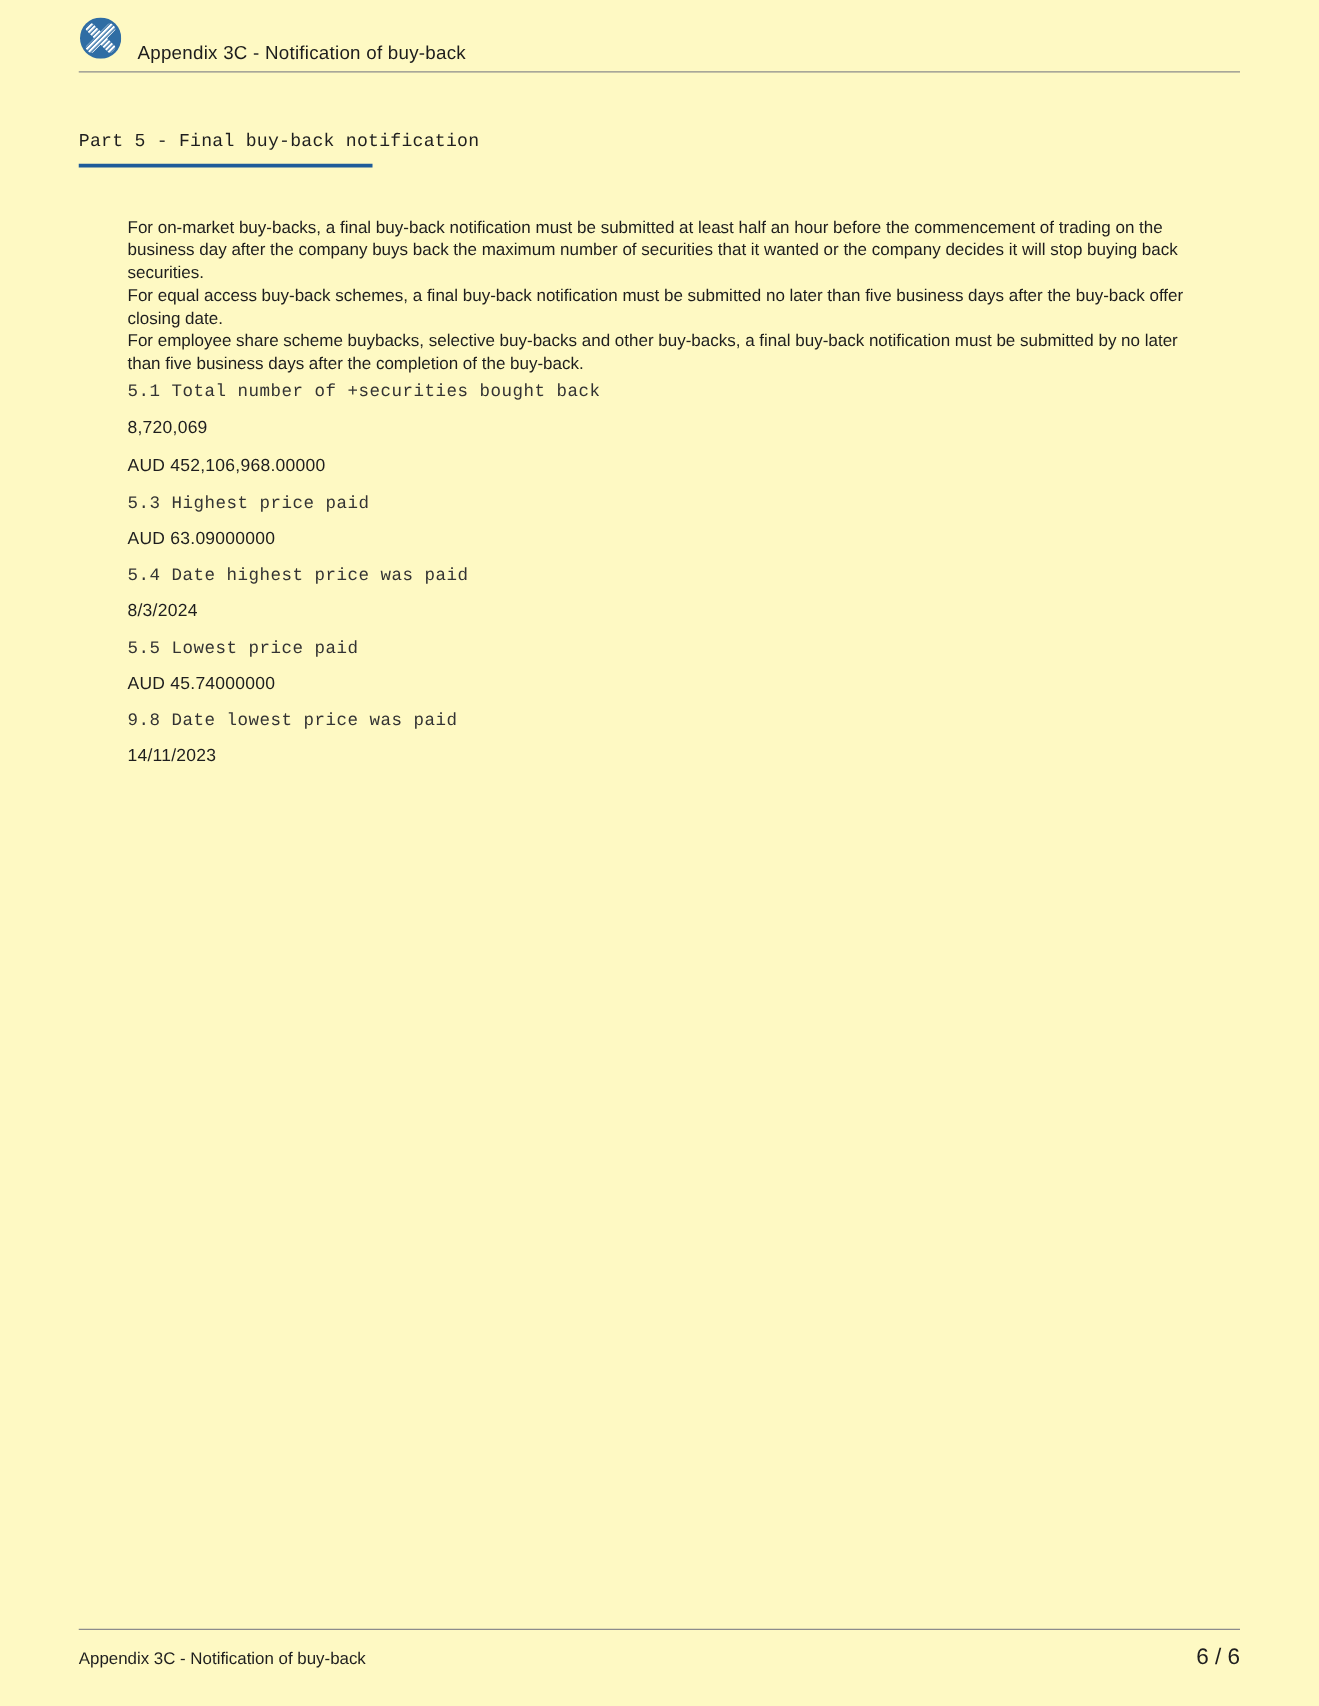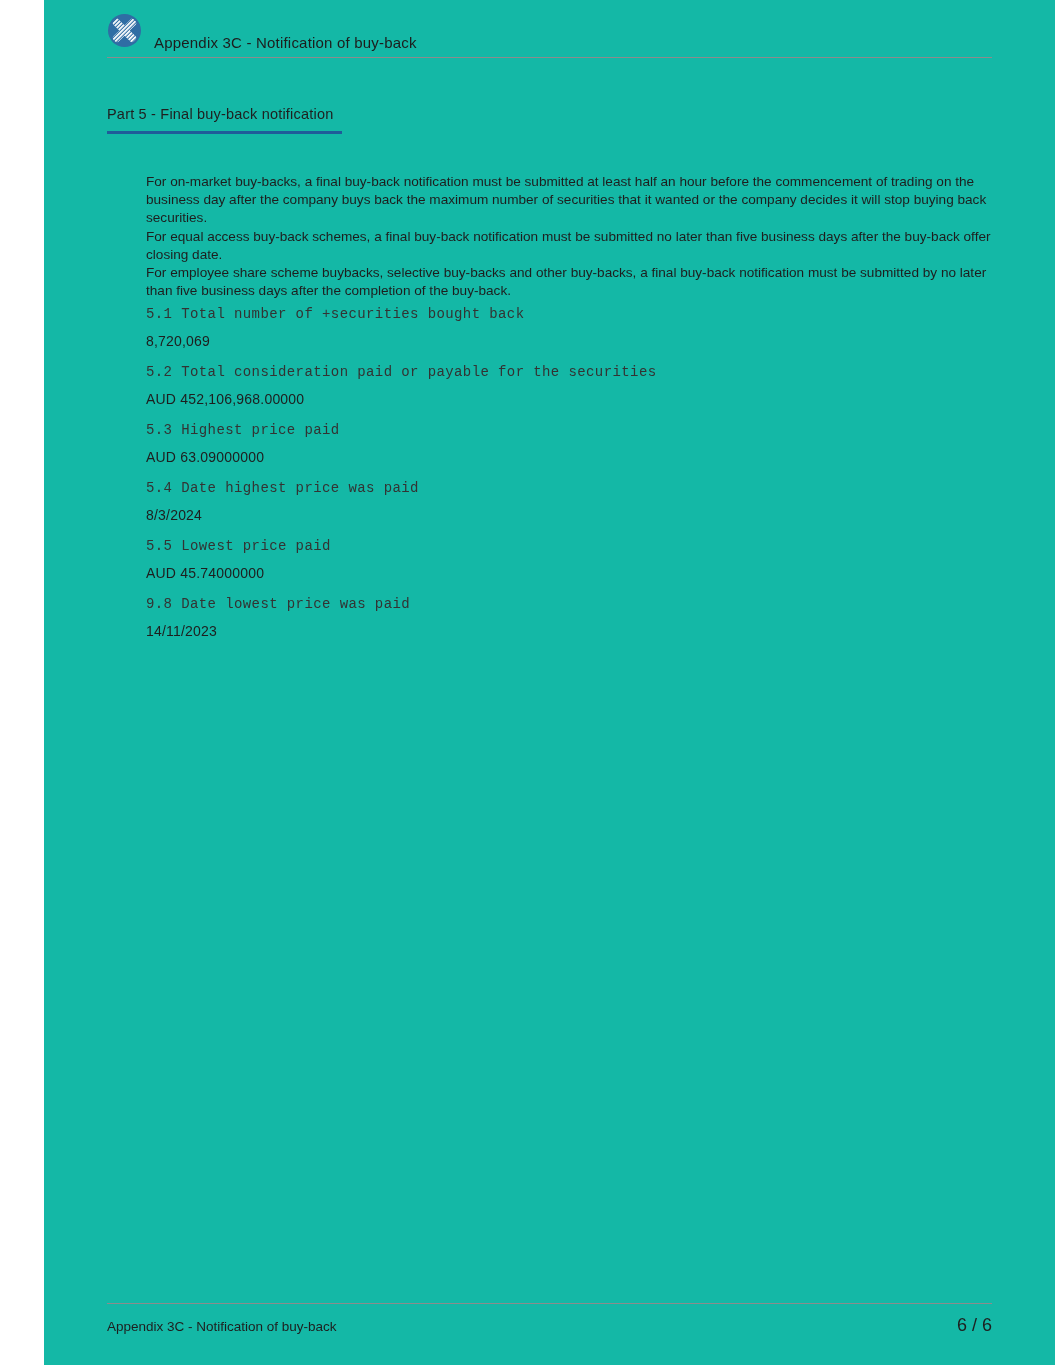--- a/index.html
+++ b/index.html
@@ -4,37 +4,37 @@
 <style>
   * { margin: 0; padding: 0; box-sizing: border-box; }
   html, body { background: #ffffff; }
   body {
     width: 1055px; height: 1365px;
     position: relative;
     font-family: "Liberation Sans", sans-serif;
     color: #222222;
     overflow: hidden;
   }
-  .page { position: absolute; inset: 0; background: #14b8a6; margin-left: 44px; }
+  .page { position: absolute; inset: 0; background: #fef9c3; }
 
   
   .header {
     position: absolute; left: 63px; right: 63px; top: 0; height: 58px;
     border-bottom: 1px solid var(--rule_gray, #8c8c8c);
   }
   .logo { position: absolute; left: 1px; top: 14px; width: 33px; height: 33px; }
   .header-title {
     position: absolute; left: 47px; top: 34px;
     font-size: 15px; color: #1d1d1d; letter-spacing: 0.2px;
   }
 
   
   .section-title {
     position: absolute; left: 63px; top: 106px;
-    font-size: 14.5px; color: #1f1f1f; letter-spacing: 0.2px;
+    font-size: 14.5px; color: #1f1f1f; letter-spacing: 0.2px; font-family: Liberation Mono, monospace;
   }
   .section-underline {
     position: absolute; left: 63px; top: 131px;
     width: 235px; height: 3px;
     background: var(--accent_blue, #1f5c99);
   }
 
   
   .intro {
     position: absolute; left: 102px; top: 173px; width: 850px;
@@ -97,21 +97,20 @@
     <p>For equal access buy-back schemes, a final buy-back notification must be submitted no later than five business days after the buy-back offer closing date.</p>
     <p>For employee share scheme buybacks, selective buy-backs and other buy-backs, a final buy-back notification must be submitted by no later than five business days after the completion of the buy-back.</p>
   </div>
 
   <div class="fields">
     <div class="field">
       <div class="field-label">5.1 Total number of +securities bought back</div>
       <div class="field-value">8,720,069</div>
     </div>
     <div class="field">
-      <div class="field-label">5.2 Total consideration paid or payable for the securities</div>
       <div class="field-value">AUD 452,106,968.00000</div>
     </div>
     <div class="field">
       <div class="field-label">5.3 Highest price paid</div>
       <div class="field-value">AUD 63.09000000</div>
     </div>
     <div class="field">
       <div class="field-label">5.4 Date highest price was paid</div>
       <div class="field-value">8/3/2024</div>
     </div>

